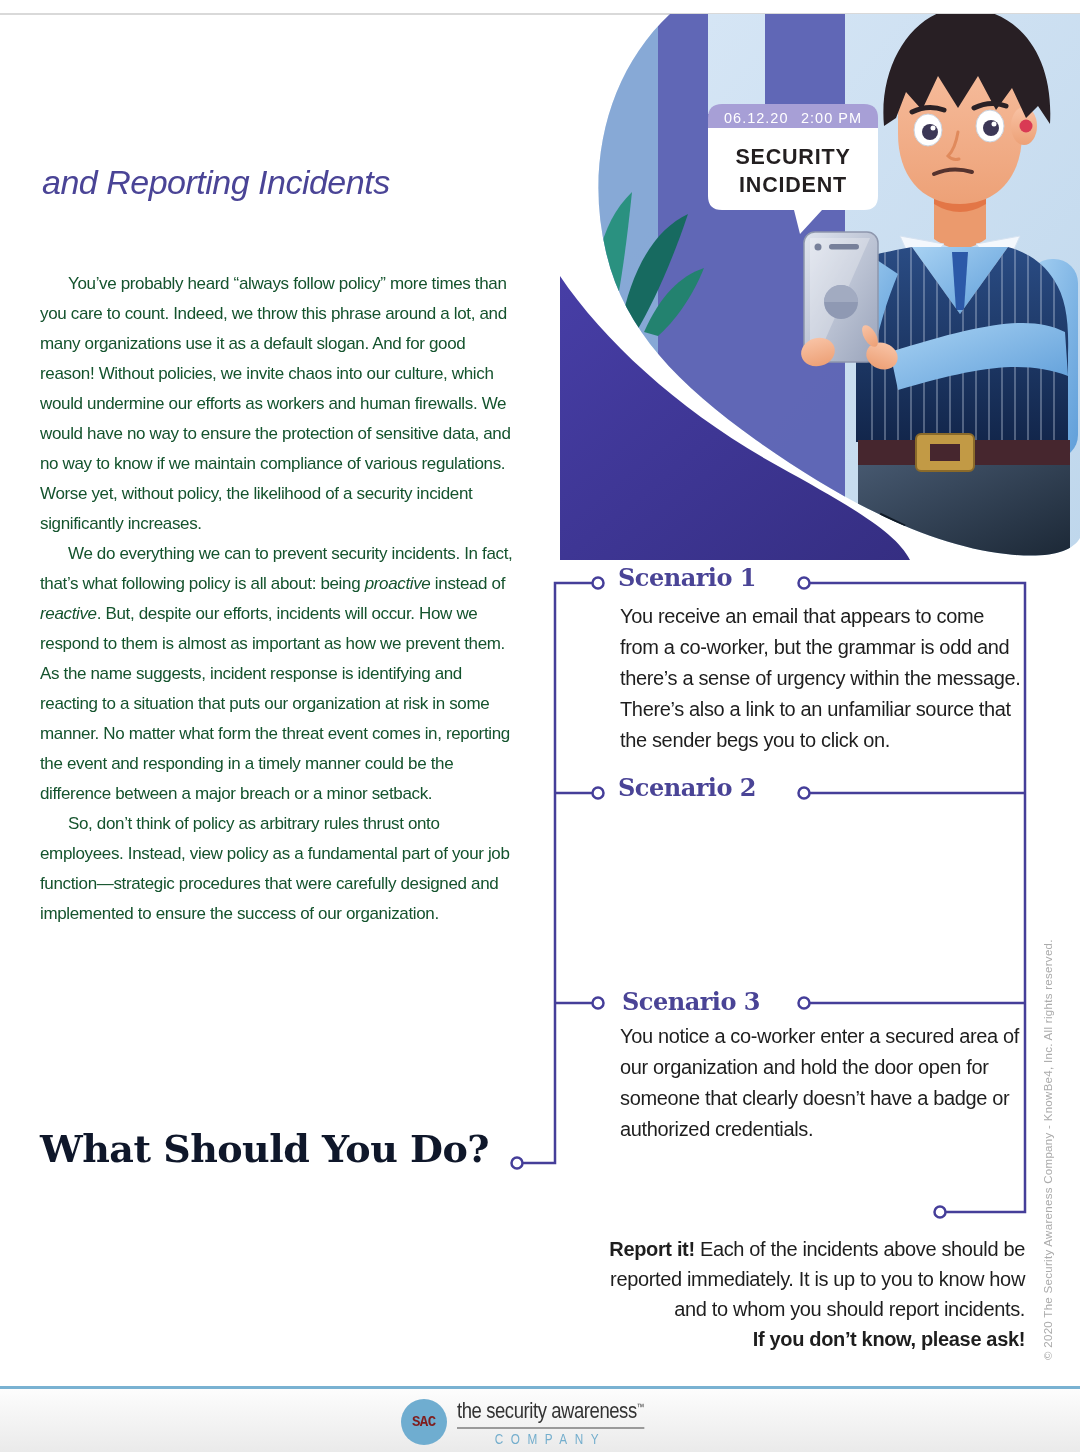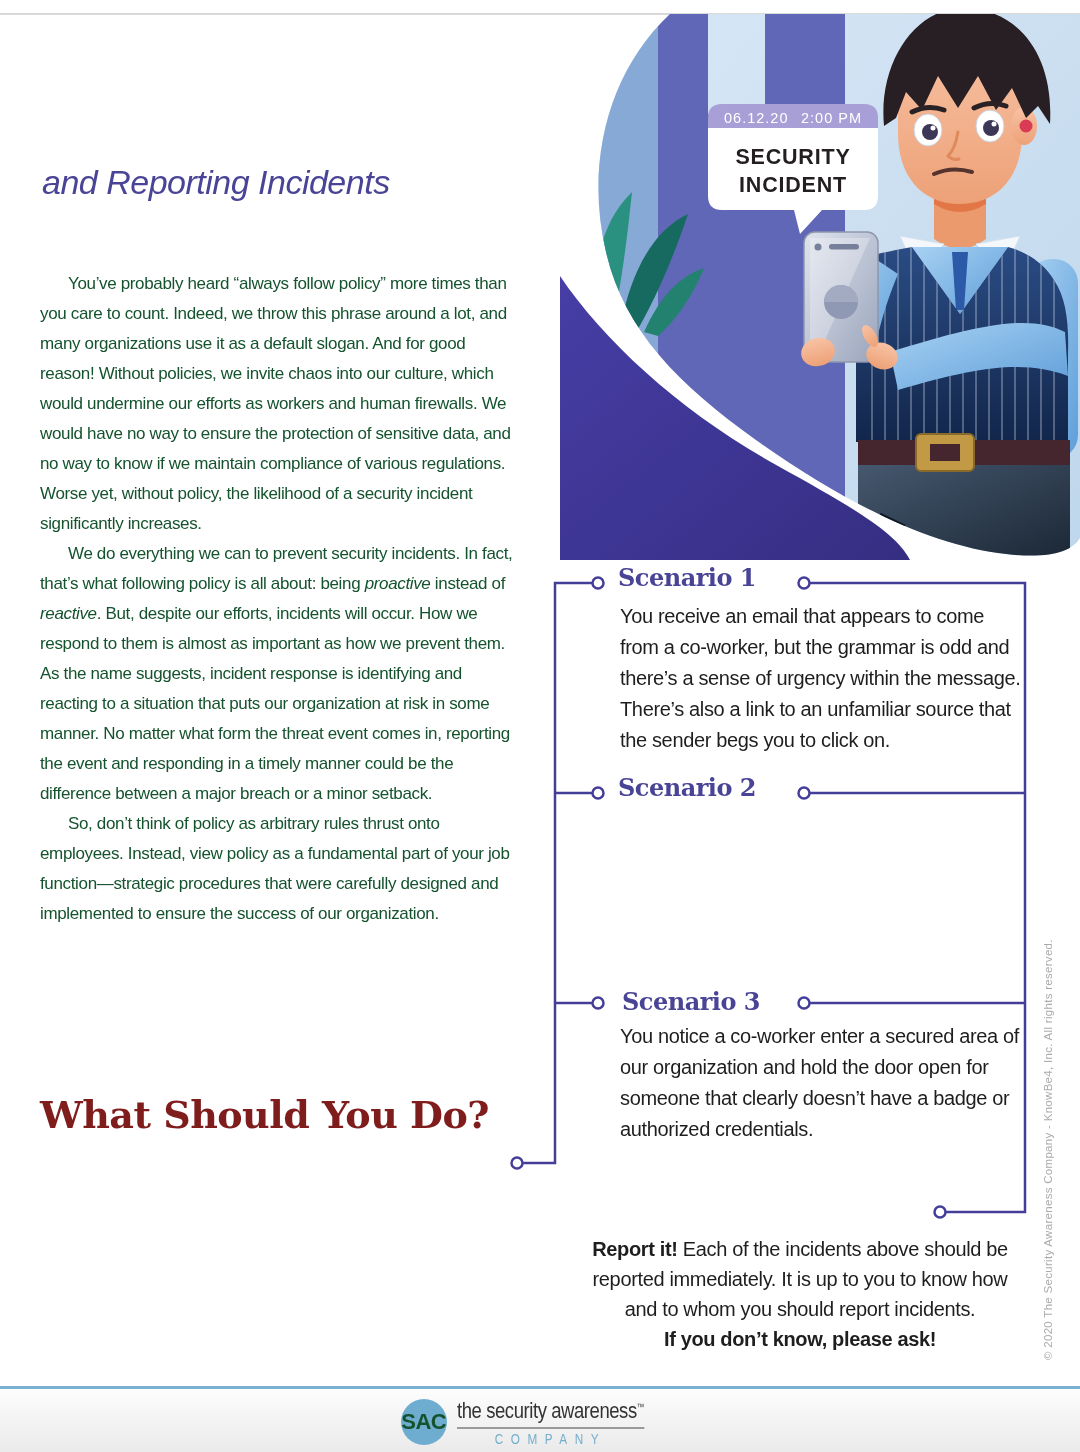--- a/index.html
+++ b/index.html
@@ -11,50 +11,50 @@
 
   .title{position:absolute;left:40px;top:88px;font-family:"DejaVu Serif",serif;font-weight:bold;
          font-size:49px;color:#4a4496;letter-spacing:0px;}
   .subtitle{position:absolute;left:42px;top:163px;font-weight:normal;font-style:italic;
             font-size:34px;color:#4a4496;letter-spacing:-0.5px;}
   .intro{position:absolute;left:40px;top:252px;width:480px;font-size:17px;line-height:30px;
          letter-spacing:-0.35px;color:#14532d;margin-top:17px;}
   .intro p{margin:0;text-indent:28px;}
   .em{font-style:italic;}
 
-  .wsyd{position:absolute;left:40px;top:1092px;font-family:"DejaVu Serif",serif;font-weight:bold;
-        font-size:38px;color:#7f1d1d;letter-spacing:-0.5px;}
+  .wsyd{position:absolute;left:40px;top:1126px;font-family:"DejaVu Serif",serif;font-weight:bold;
+        font-size:38px;color:#0f172a;letter-spacing:-0.5px;}
   .wsyd-body{position:absolute;left:40px;top:1212px;width:470px;font-size:20px;line-height:31px;
              letter-spacing:-0.35px;color:#1e1e1e;}
 
   .scen-title{position:absolute;left:618px;font-family:"DejaVu Serif",serif;font-weight:bold;
               font-size:24px;color:#4a4496;letter-spacing:-0.5px;}
   .scen-body{position:absolute;left:620px;width:402px;font-size:20px;line-height:31px;
              letter-spacing:-0.35px;color:#1e1e1e;}
   .t1{top:563px;} .b1{top:601px;}
   .t2{top:773px;} .b2{top:811px;}
   .t3{top:983px;} .b3{top:1021px;}
 
   .sol-head{position:absolute;left:600px;top:1192px;width:380px;text-align:center;
             font-family:"DejaVu Serif",serif;font-weight:bold;font-size:28px;color:#4a4496;}
-  .sol-body{position:absolute;left:575px;top:1234px;width:450px;text-align:center;
+  .sol-body{position:absolute;left:575px;top:1234px;width:450px;text-align:right;
             font-size:20px;line-height:30px;letter-spacing:-0.35px;color:#1e1e1e;}
   .b{font-weight:bold;}
 
   .copyright{position:absolute;left:1042px;top:1360px;width:412px;transform:rotate(-90deg);
              transform-origin:0 0;font-size:11.5px;color:#ababab;letter-spacing:0.3px;
              white-space:nowrap;}
 
   .footer{position:absolute;left:0;top:1386px;width:1080px;height:66px;
           border-top:3px solid #79b2d2;background:linear-gradient(#fdfdfd,#e9e9e9);
           display:flex;align-items:center;justify-content:center;}
   .logo{display:flex;align-items:center;}
-  .logo-circle{width:46px;height:46px;border-radius:50%;background:#6fadd0;color:#14532d;
+  .logo-circle{width:46px;height:46px;border-radius:50%;background:#6fadd0;color:#7f1d1d;
                display:flex;align-items:center;justify-content:center;font-weight:bold;
-               font-size:22px;letter-spacing:-0.5px;}
+               font-size:14px;letter-spacing:-0.5px;font-family:Liberation Mono, monospace;}
   .logo-text{margin-left:10px;transform:scaleX(0.84);transform-origin:left center;}
   .logo-line1{font-size:22px;color:#333;letter-spacing:-0.5px;border-bottom:2px solid #9a9a9a;
               padding-bottom:3px;display:inline-block;}
   .logo-line1 sup{font-size:9px;vertical-align:super;}
   .logo-line2{font-size:14px;color:#74aecd;letter-spacing:9px;text-align:center;margin-top:2px;}
 </style>
 </head>
 <body>
 
 <div class="page">

